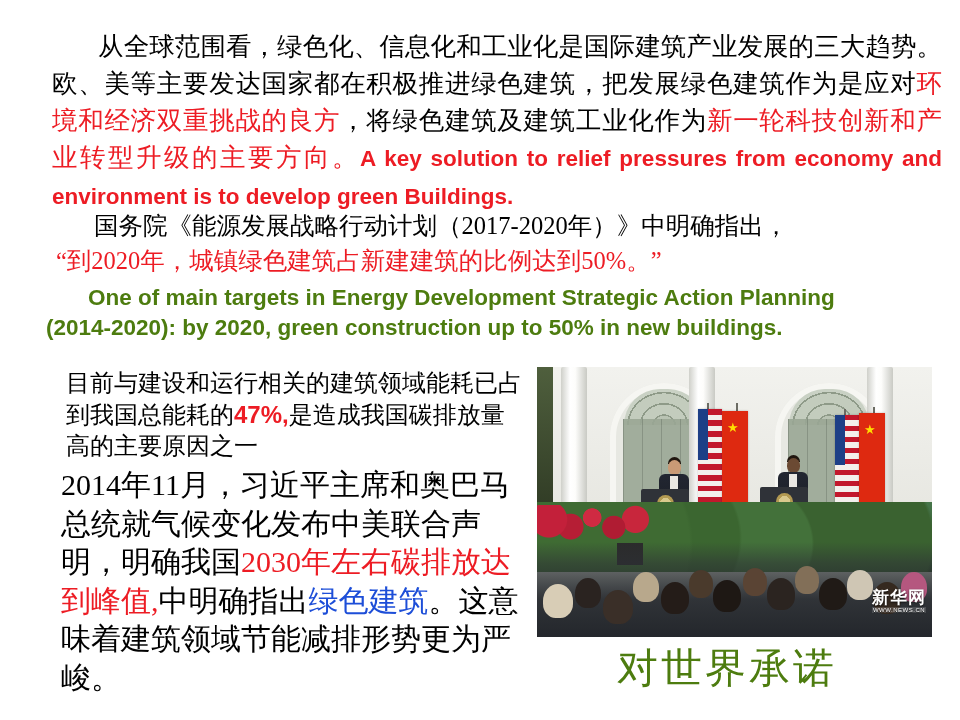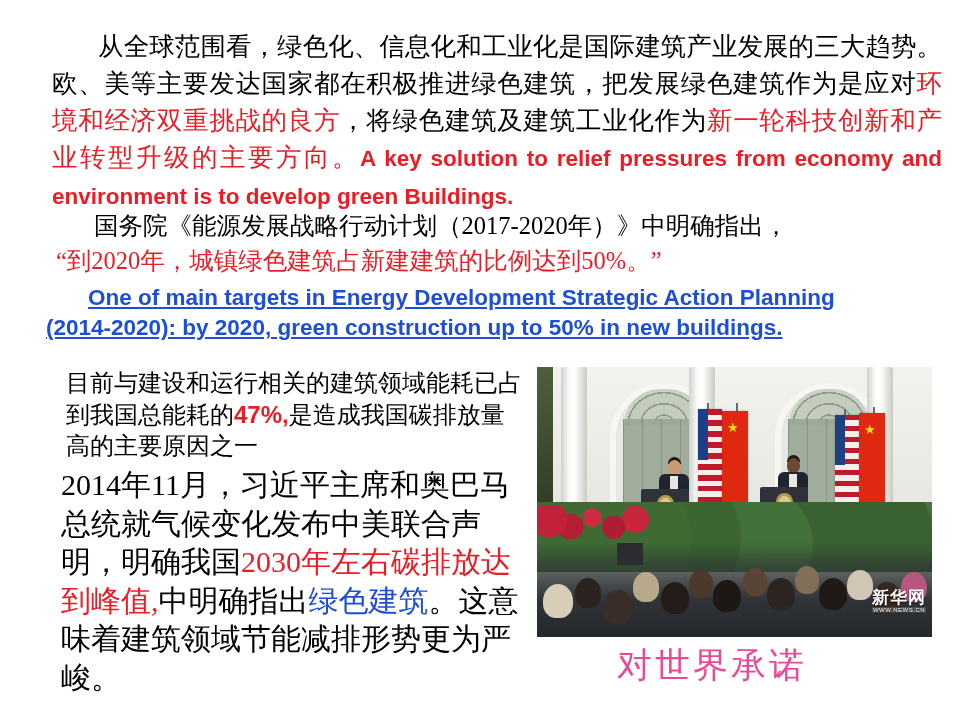--- a/index.html
+++ b/index.html
@@ -49,22 +49,21 @@
   
   #para-two-en {
     position: absolute;
     left: 46px;
     top: 283px;
     width: 895px;
     font-family: "Liberation Sans", "DejaVu Sans", sans-serif;
     font-size: 22.5px;
     font-weight: bold;
     line-height: 30px;
-    color: #1d4ed8;
-    text-decoration: underline;
+    color: #4d7c0f;
   }
   #para-two-en .indent { display: inline-block; width: 42px; }
 
   
   #lower-small {
     position: absolute;
     left: 66px;
     top: 368px;
     width: 460px;
     font-size: 24px;
@@ -254,22 +253,22 @@
     background: rgba(255,255,255,.15);
     letter-spacing: .5px;
     text-shadow: 0 1px 1px rgba(0,0,0,.8);
   }
 
   
   #green-caption {
     position: absolute;
     left: 617px;
     top: 648px;
-    font-size: 35px;
-    color: #ec4899;
+    font-size: 41px;
+    color: #4d7c0f;
     font-family: "Liberation Serif", "DejaVu Serif", serif;
     letter-spacing: 3px;
     line-height: 1;
   }
 
   .red { color: #ED1C24; }
   .green { color: #1d4ed8; }
   .blk { color: #000000; }
   .sans-b {
     font-family: "Liberation Sans", "DejaVu Sans", sans-serif;

